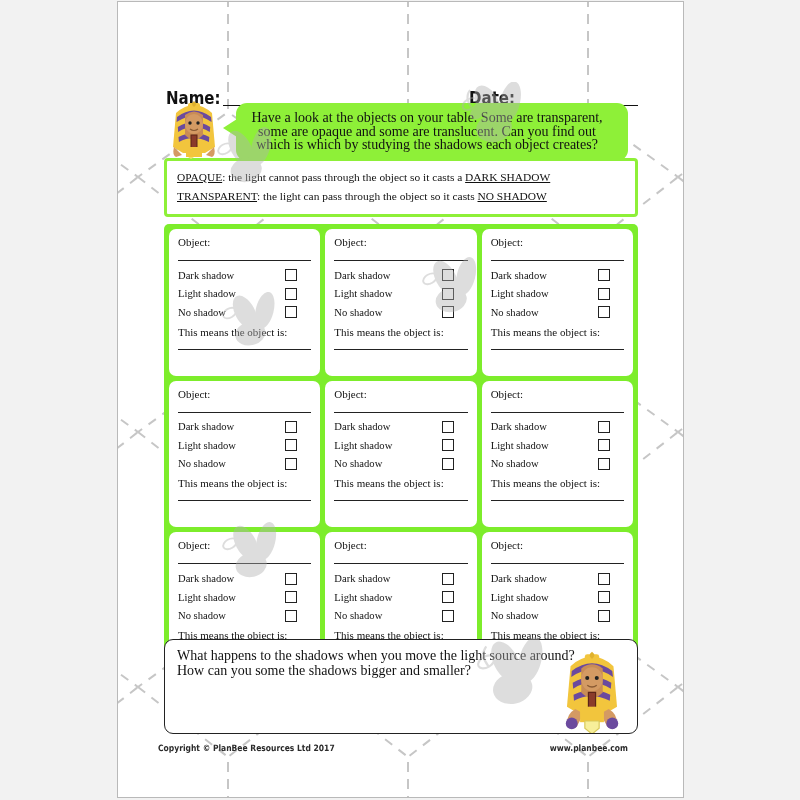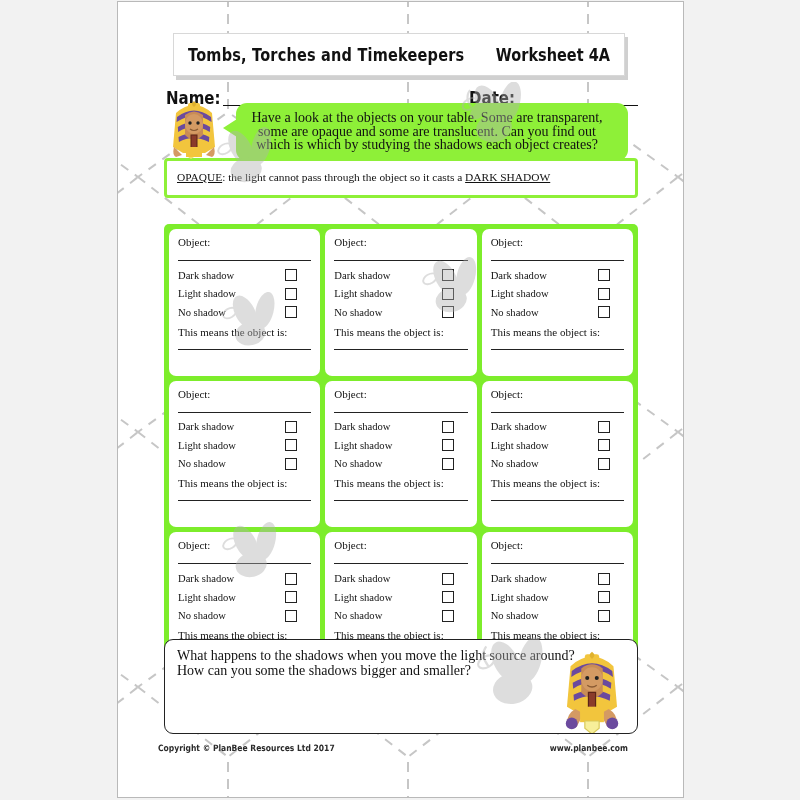--- a/index.html
+++ b/index.html
@@ -273,24 +273,20 @@
       </g>
       <g fill="none" stroke="#b0b0b0" stroke-width="2">
         <path d="M14 26 q-8 -10 -2 -18"></path>
         <ellipse cx="12" cy="22" rx="8" ry="5" transform="rotate(-30 12 22)"></ellipse>
       </g>
     </svg>
   </div>
 
   <div id="content">
 
-    <div class="title-box">
-      <span class="title-text">Tombs, Torches and Timekeepers</span>
-      <span class="ws-text">Worksheet 4A</span>
-    </div>
 
     <div class="namedate">
       <span class="nd-label">Name:</span>
       <span class="nd-line name"></span>
       <span class="nd-gap"></span>
       <span class="nd-label">Date:</span>
       <span class="nd-line date"></span>
     </div>
 
     <div class="pharaoh-sm">
@@ -317,20 +313,23 @@
       </svg>
     </div>
 
     <div class="bubble">
       <span>Have a look at the objects on your table. Some are transparent, some are opaque and some are translucent. Can  you find out which is which by studying the shadows each object creates?</span>
     </div>
 
     <div class="defs">
       <div class="def-row">
         <u>OPAQUE</u><span>: the light cannot pass through the object so it casts a </span><u>DARK SHADOW</u>
+      </div>
+      <div class="def-row">
+        <u>TRANSPARENT</u><span>: the light can pass through the object so it casts </span><u>NO SHADOW</u>
       </div>
     </div>
 
     <div class="grid-wrap" id="grid-wrap">
         <div class="cell">
           <div class="cell-obj">Object:</div>
           <div class="obj-line"></div>
           <div class="chk-row">
             <span class="lbl">Dark shadow</span>
             <span class="chkbox"></span>

